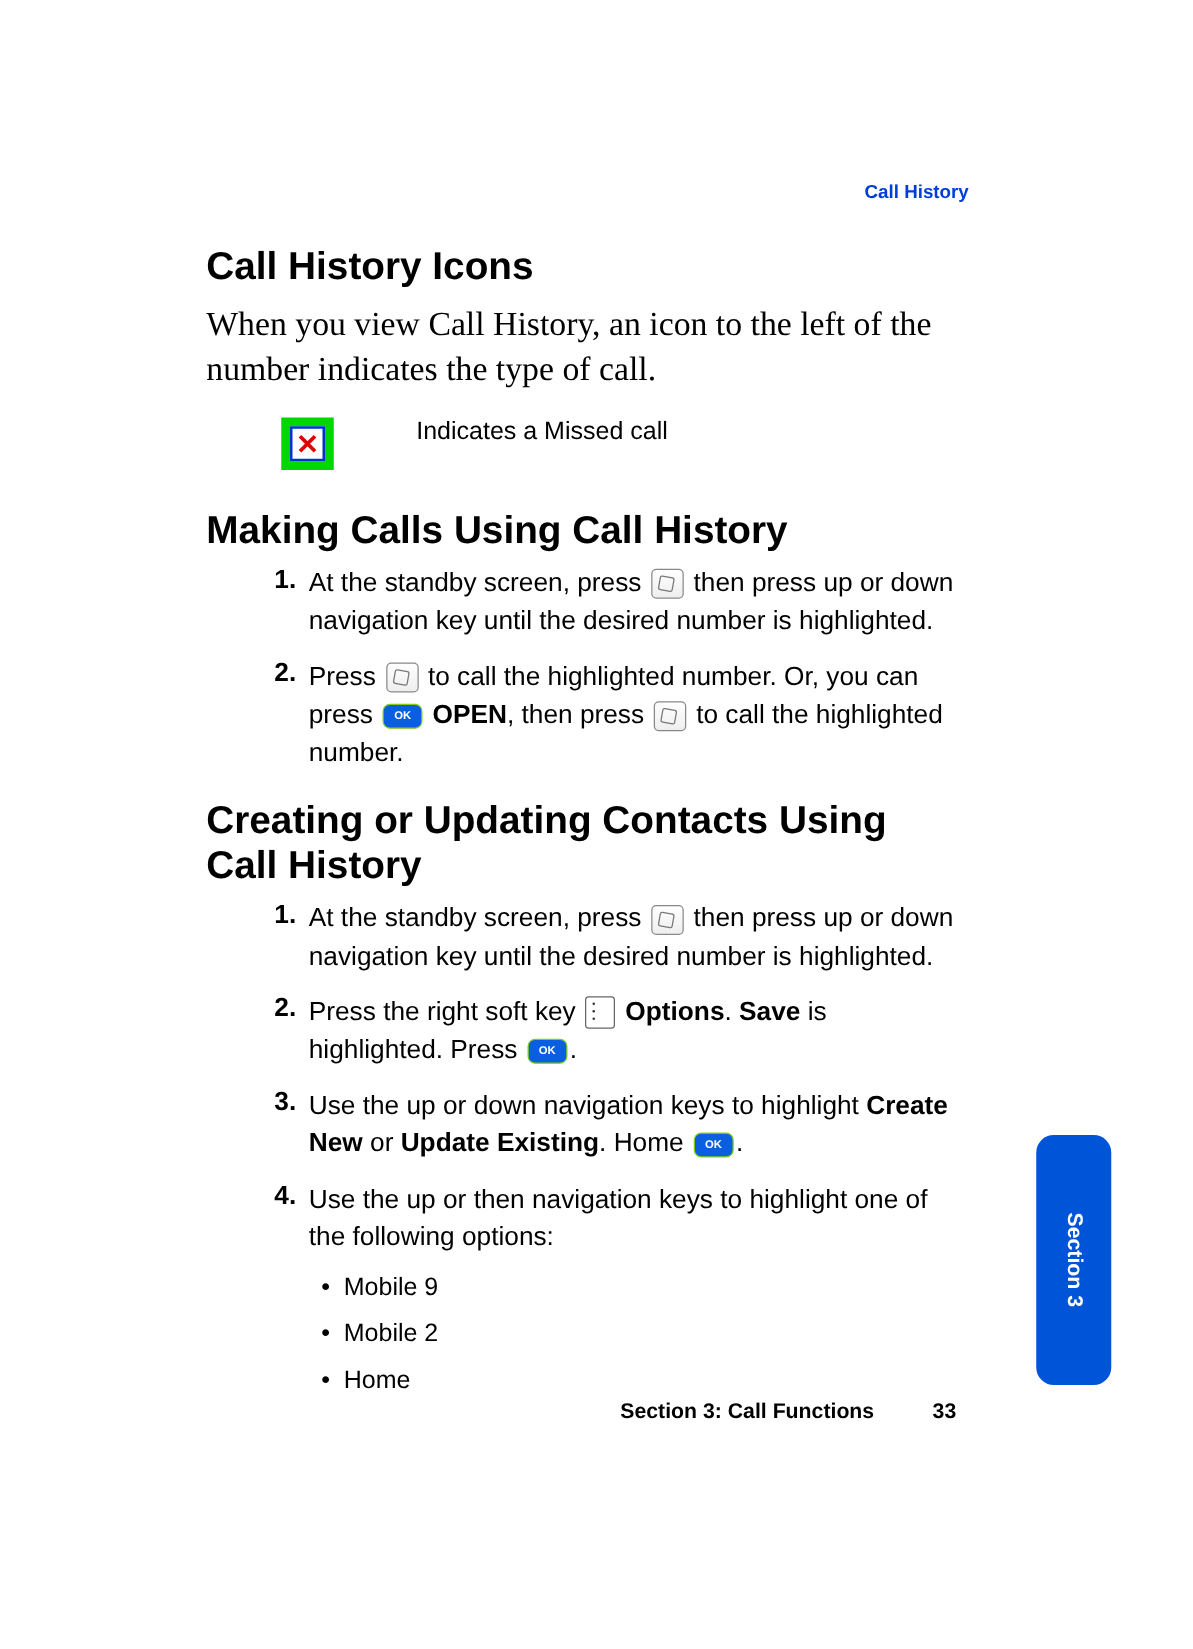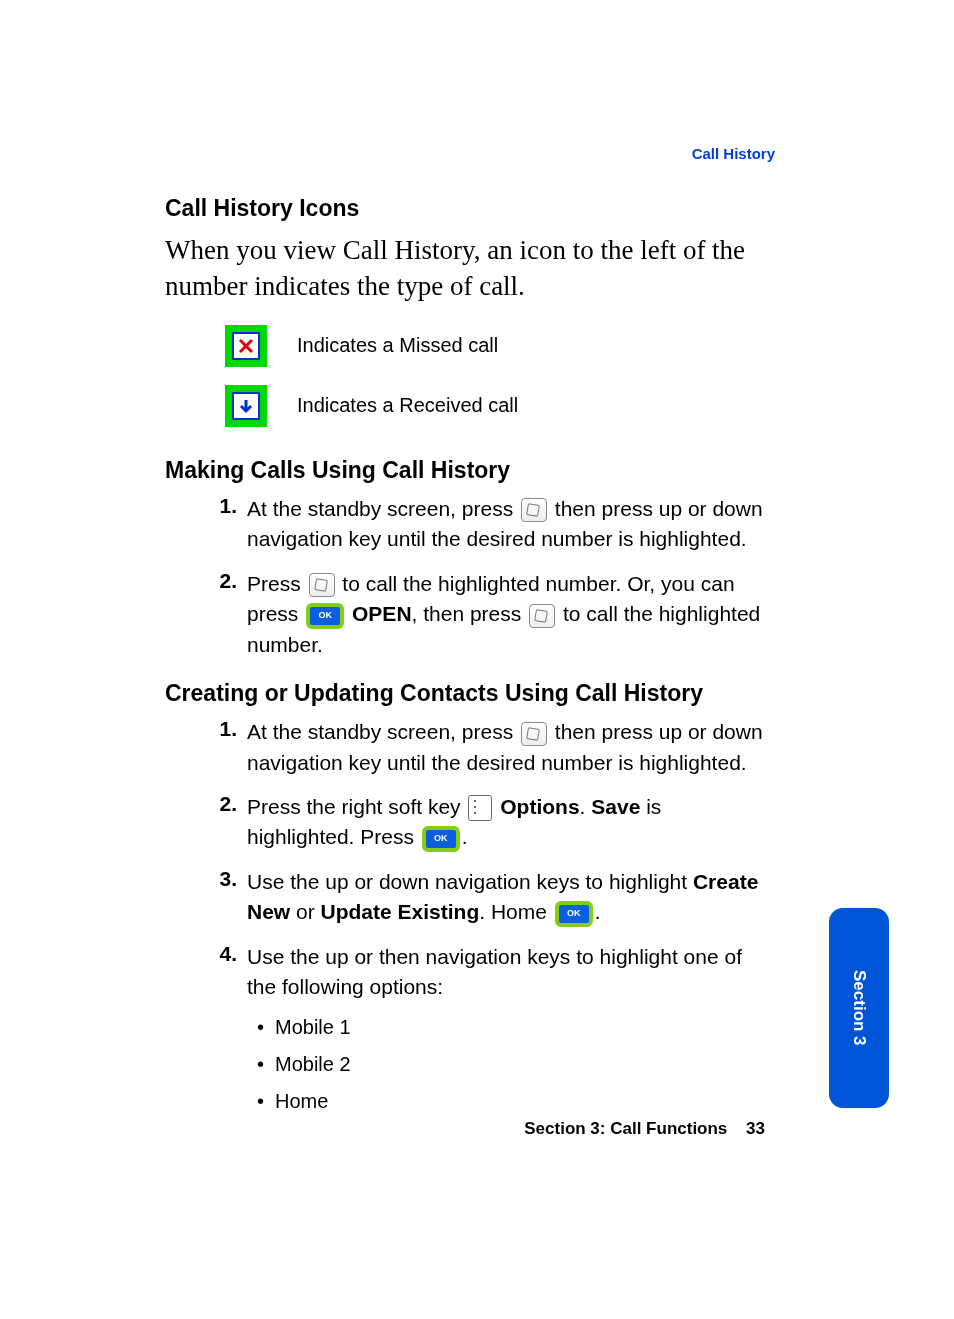--- a/index.html
+++ b/index.html
@@ -24,37 +24,38 @@
     top: 0;
     right: -10px;
     color: #003fd6;
     font-weight: 700;
     font-size: 15px;
     font-family: Liberation Sans, sans-serif;
   }
   h2.sub {
     font-family: Arial, Helvetica, sans-serif;
     font-weight: 700;
-    font-size: 23px;
+    font-size: 31px;
     margin: 0 0 10px 0;
   }
   p.body {
     font-family: Georgia, "Times New Roman", serif;
     font-size: 27px;
     line-height: 1.35;
     margin: 0 0 20px 0;
   }
   .icon-table {
     margin-left: 60px;
     margin-bottom: 30px;
   }
   .icon-row {
     display: flex;
-    align-items: center;
+    align-items: flex-start;
     margin-bottom: 18px;
+    gap: 36px;
   }
   .icon-cell {
     width: 42px;
     height: 42px;
     background: #00d600;
     display: flex;
     align-items: center;
     justify-content: center;
     margin-right: 30px;
     flex: 0 0 42px;
@@ -140,21 +141,21 @@
     border-radius:2px;
     transform:rotate(10deg);
   }
   .key-ok {
     background:#0a5fe0;
     color:#fff;
     font-size:9px;
     font-weight:700;
     border-radius:6px;
     width:30px;height:18px;
-    border:4px solid #84cc16;
+    border:1px solid #84cc16;
   }
   .key-softright {
     width:22px;height:24px;
     border:1px solid #666;
     border-radius:3px;
     background:#fff;
     position:relative;
   }
   .key-softright::before{
     content:"";
@@ -170,21 +171,21 @@
   .footer {
     position: absolute;
     bottom: 180px;
     left: 165px;
     width: 600px;
     text-align: right;
     font-family: Arial, Helvetica, sans-serif;
     font-weight: 700;
     font-size: 17px;
   }
-  .footer .pn { margin-left: 14px; }
+  .footer .pn { margin-left: 42px; }
   .side-tab {
     position: absolute;
     right: 65px;
     top: 908px;
     width: 60px;
     height: 200px;
     background: #0054d8;
     border-radius: 14px;
     display: flex;
     align-items: center;
@@ -215,30 +216,20 @@
       <div class="icon-row">
         <div class="icon-cell">
           <div class="icon-inner">
             <svg width="18" height="18" viewBox="0 0 18 18">
                 <path d="M3 3 L15 15 M15 3 L3 15" stroke="#e00000" stroke-width="3" fill="none"></path>
               </svg>
           </div>
         </div>
         <div class="icon-desc">Indicates a Missed call</div>
       </div>
-      <div class="icon-row">
-        <div class="icon-cell">
-          <div class="icon-inner">
-            <svg width="18" height="18" viewBox="0 0 18 18">
-                <path d="M9 3 L9 14 M4 9 L9 14 L14 9" stroke="#0033cc" stroke-width="3" fill="none"></path>
-              </svg>
-          </div>
-        </div>
-        <div class="icon-desc">Indicates a Received call</div>
-      </div>
     </div>
 
     <h2 class="sub">Making Calls Using Call History</h2>
     <ol class="steps">
       <li>
         <span class="num">1.</span>
         <span class="step-text">
           <span>At the standby screen, press </span><span class="inline-icon key-send"></span><span> then press up or down navigation key until the desired number is highlighted.</span>
         </span>
       </li>
@@ -270,21 +261,21 @@
         <span class="num">3.</span>
         <span class="step-text">
           <span>Use the up or down navigation keys to highlight </span><b>Create New</b><span> or </span><b>Update Existing</b><span>. Home </span><span class="inline-icon key-ok">OK</span><span>.</span>
         </span>
       </li>
       <li>
         <span class="num">4.</span>
         <span class="step-text">
           <span>Use the up or then navigation keys to highlight one of the following options:</span>
           <ul class="bullets">
-            <li>Mobile 1</li>
+            <li>Mobile 9</li>
             <li>Mobile 2</li>
             <li>Home</li>
           </ul>
         </span>
       </li>
     </ol>
 
   </div>
 </div>
 

